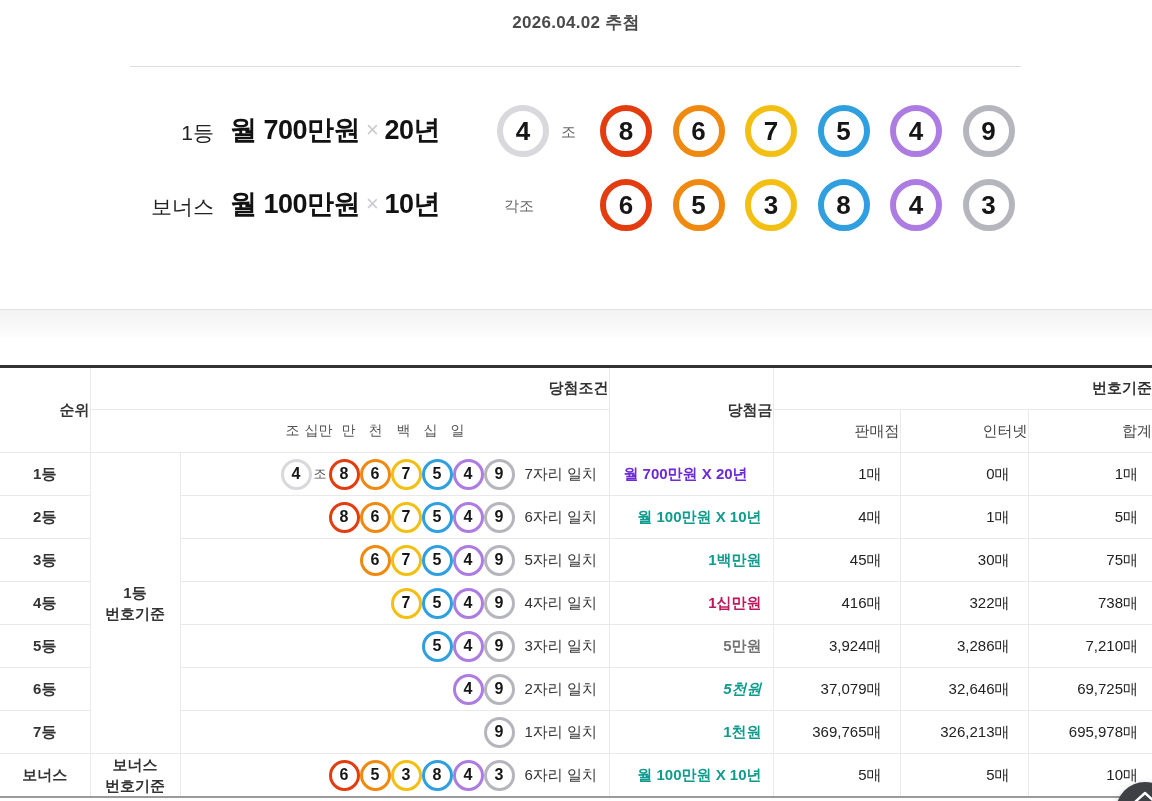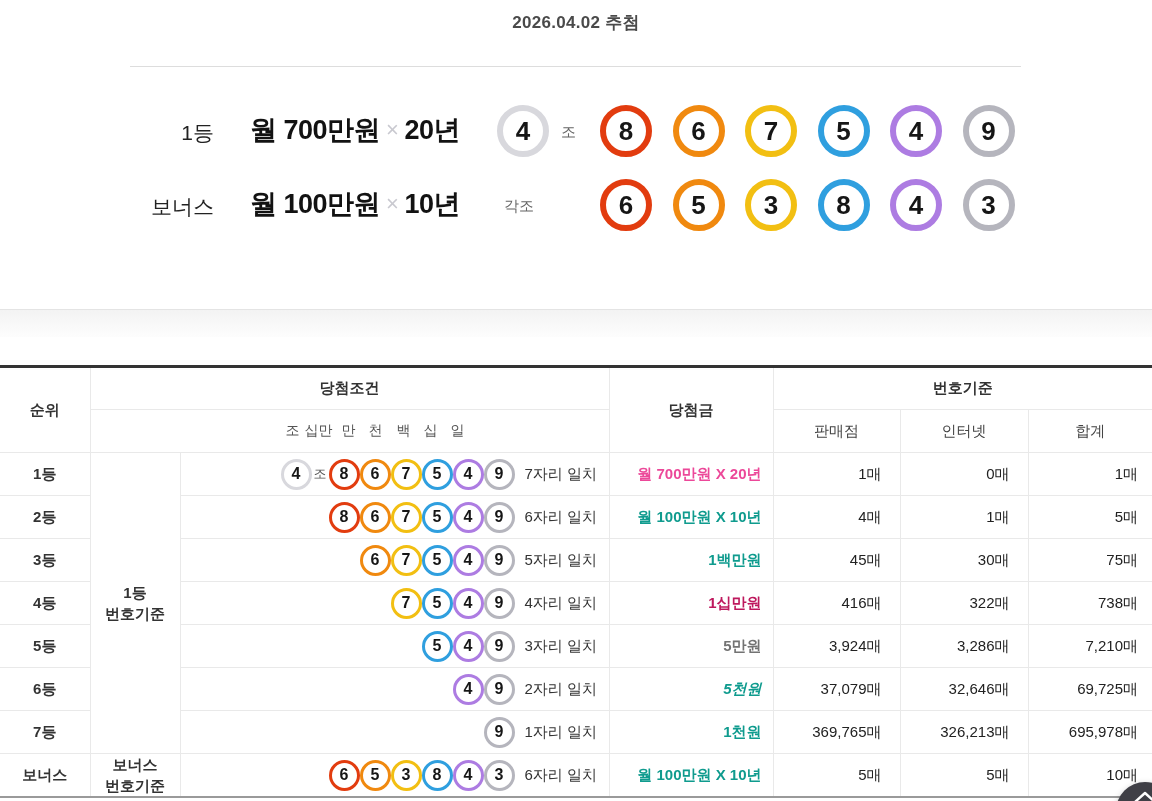--- a/index.html
+++ b/index.html
@@ -7,21 +7,21 @@
     font-family:"Liberation Sans", sans-serif; position:relative; color:#333; }
 
   .draw-date { position:absolute; top:11px; left:0; width:100%; text-align:center;
     font-size:17px; font-weight:700; color:#4a4a4a; letter-spacing:.3px; }
   .date-divider { position:absolute; top:66px; left:130px; width:891px; height:1px; background:#ddd; }
 
   
   .rank-label { position:absolute; left:130px; width:84px; text-align:right;
     font-size:21px; font-weight:500; color:#222; }
   .rank-label.r1 { top:119px; } .rank-label.r2 { top:193px; }
-  .amount { position:absolute; left:250px; font-size:27px; font-weight:700; color:#121212; letter-spacing:-.5px; }
+  .amount { position:absolute; left:230px; font-size:27px; font-weight:700; color:#121212; letter-spacing:-.5px; }
   .amount.r1 { top:112px; } .amount.r2 { top:186px; }
   .amount .times { color:#c9c9d0; font-weight:400; font-size:22px; margin:0 6px; position:relative; top:-2px; }
 
   .ball { border-radius:50%; background:#fff; display:flex; align-items:center;
     justify-content:center; font-weight:700; color:#161616; }
   .ball.big { width:52px; height:52px; border:6px solid #ccc; font-size:26px; flex:0 0 52px; }
   .ball.small { width:31px; height:31px; border:3px solid #ccc; font-size:16px; flex:0 0 31px; }
 
   .jo-big { position:absolute; left:497px; top:105px; }
   .jo-text { position:absolute; left:561px; top:123px; font-size:15px; color:#666; }
@@ -30,21 +30,21 @@
   .balls-row.r1 { top:105px; } .balls-row.r2 { top:179px; }
 
   .section-band { position:absolute; top:309px; left:0; width:1152px; height:28px;
     border-top:1px solid #e4e4e4; background:linear-gradient(180deg,#f3f3f3,#fdfdfd); }
 
   
   table.result-table { position:absolute; top:365px; left:0; width:1152px;
     border-collapse:collapse; table-layout:fixed; border-top:3px solid #333; }
   th, td { height:43px; font-size:15px; color:#333; border-bottom:1px solid #e9e9e9; background:#fff; }
   .br { border-right:1px solid #e9e9e9; }
-  thead th { font-weight:700; text-align:center; }
+  thead th { font-weight:700; text-align:right; }
   thead th.sub { font-weight:500; color:#444; }
   .digit-cell { position:relative; }
   .digit-cell span { position:absolute; top:50%; transform:translate(-50%,-50%);
     font-size:14px; font-weight:400; color:#555; white-space:nowrap; }
   td.rank { text-align:center; font-weight:600; }
   td.group { text-align:center; font-weight:600; line-height:21px; }
   .cond-wrap { display:flex; justify-content:flex-end; align-items:center; height:100%; padding-right:12px; }
   .jo-mini { font-size:13px; color:#555; margin:0 2px; }
   .mini-balls { display:flex; }
   .match { width:72px; margin-left:10px; text-align:left; font-weight:500; color:#333; white-space:nowrap; }
@@ -144,21 +144,21 @@
               <div class="ball small" style="border-color: rgb(226, 60, 15);">8</div>
               <div class="ball small" style="border-color: rgb(240, 137, 15);">6</div>
               <div class="ball small" style="border-color: rgb(242, 191, 18);">7</div>
               <div class="ball small" style="border-color: rgb(47, 159, 223);">5</div>
               <div class="ball small" style="border-color: rgb(173, 124, 226);">4</div>
               <div class="ball small" style="border-color: rgb(181, 181, 189);">9</div>
             </div>
             <span class="match">7자리 일치</span>
           </div>
         </td>
-        <td class="prize br" style="color: #ec4899;">월 700만원 X 20년</td>
+        <td class="prize br" style="color: #6d28d9; text-align: center;">월 700만원 X 20년</td>
         <td class="cnt br">1매</td>
         <td class="cnt br">0매</td>
         <td class="cnt last">1매</td>
       </tr>
       <tr>
         <td class="rank br">2등</td>
         <td class="cond br">
           <div class="cond-wrap">
             <div class="mini-balls">
               <div class="ball small" style="border-color: rgb(226, 60, 15);">8</div>

